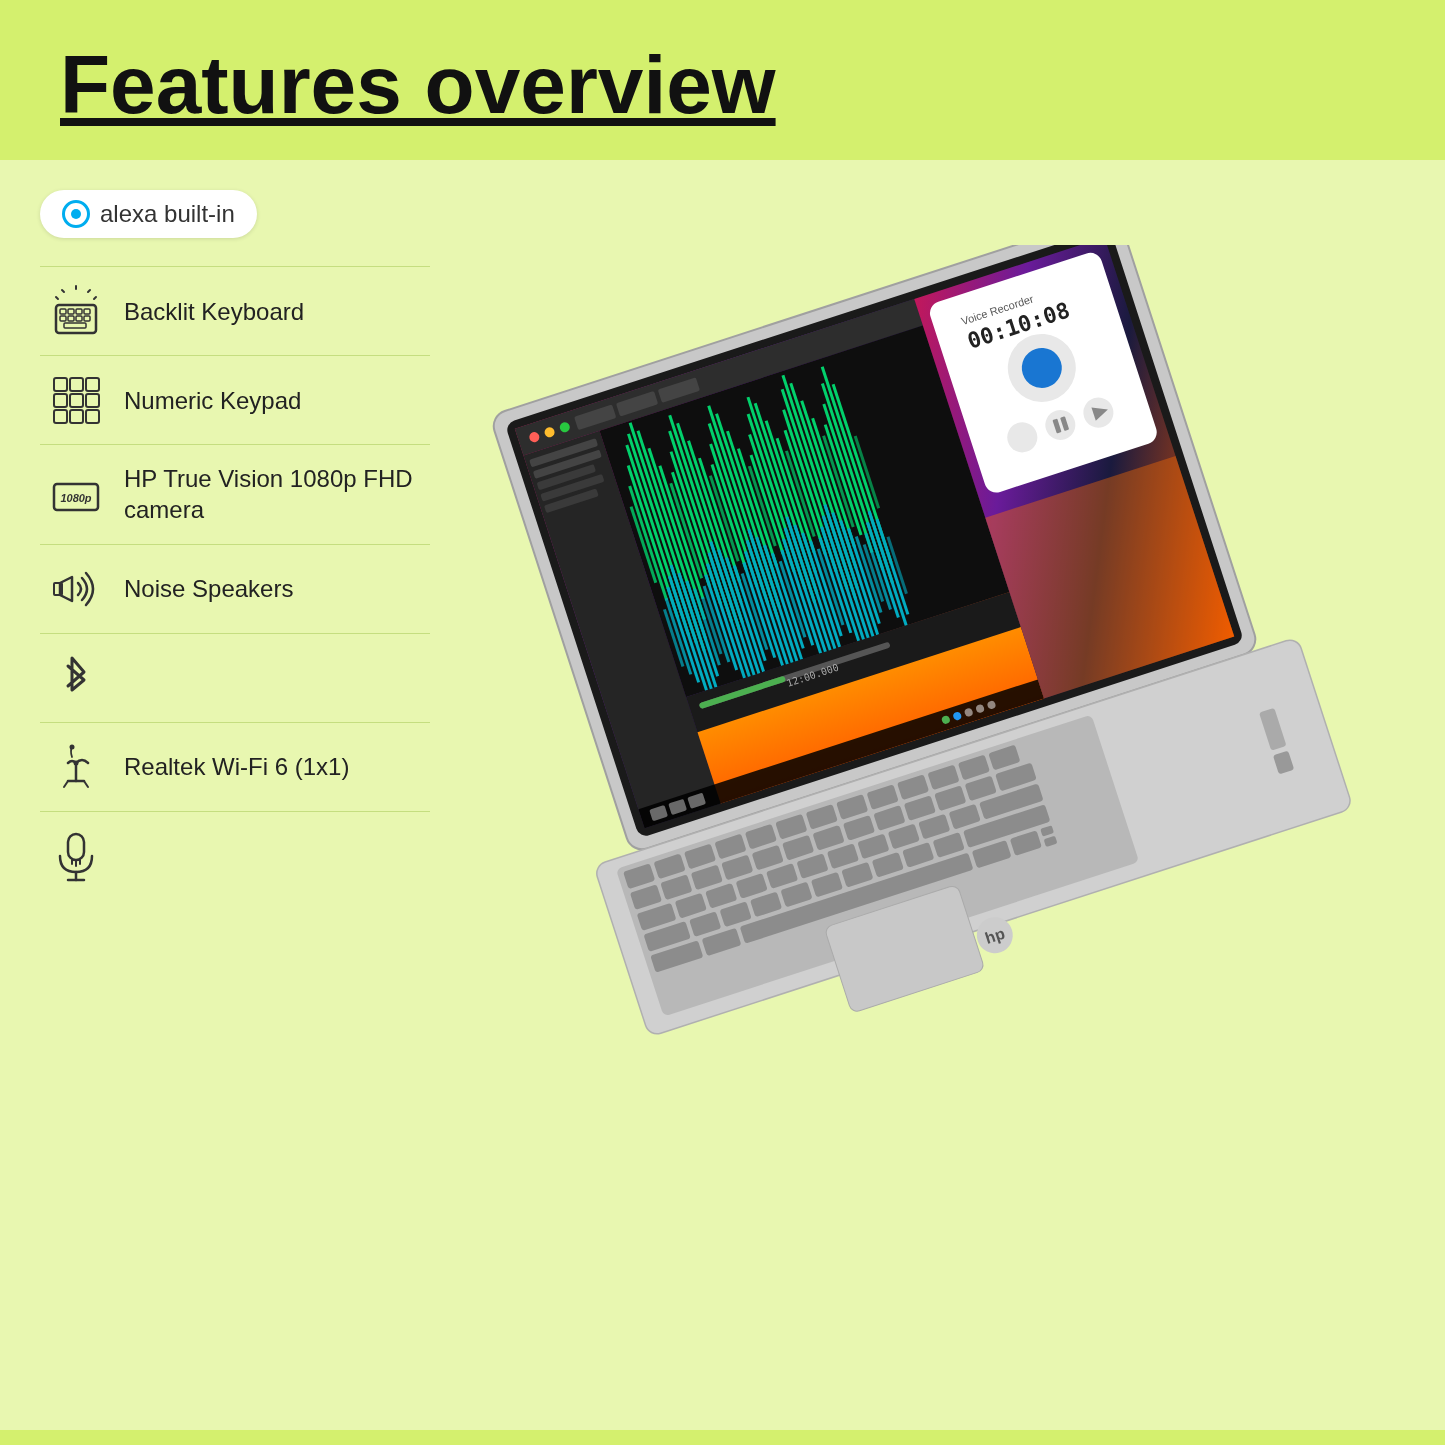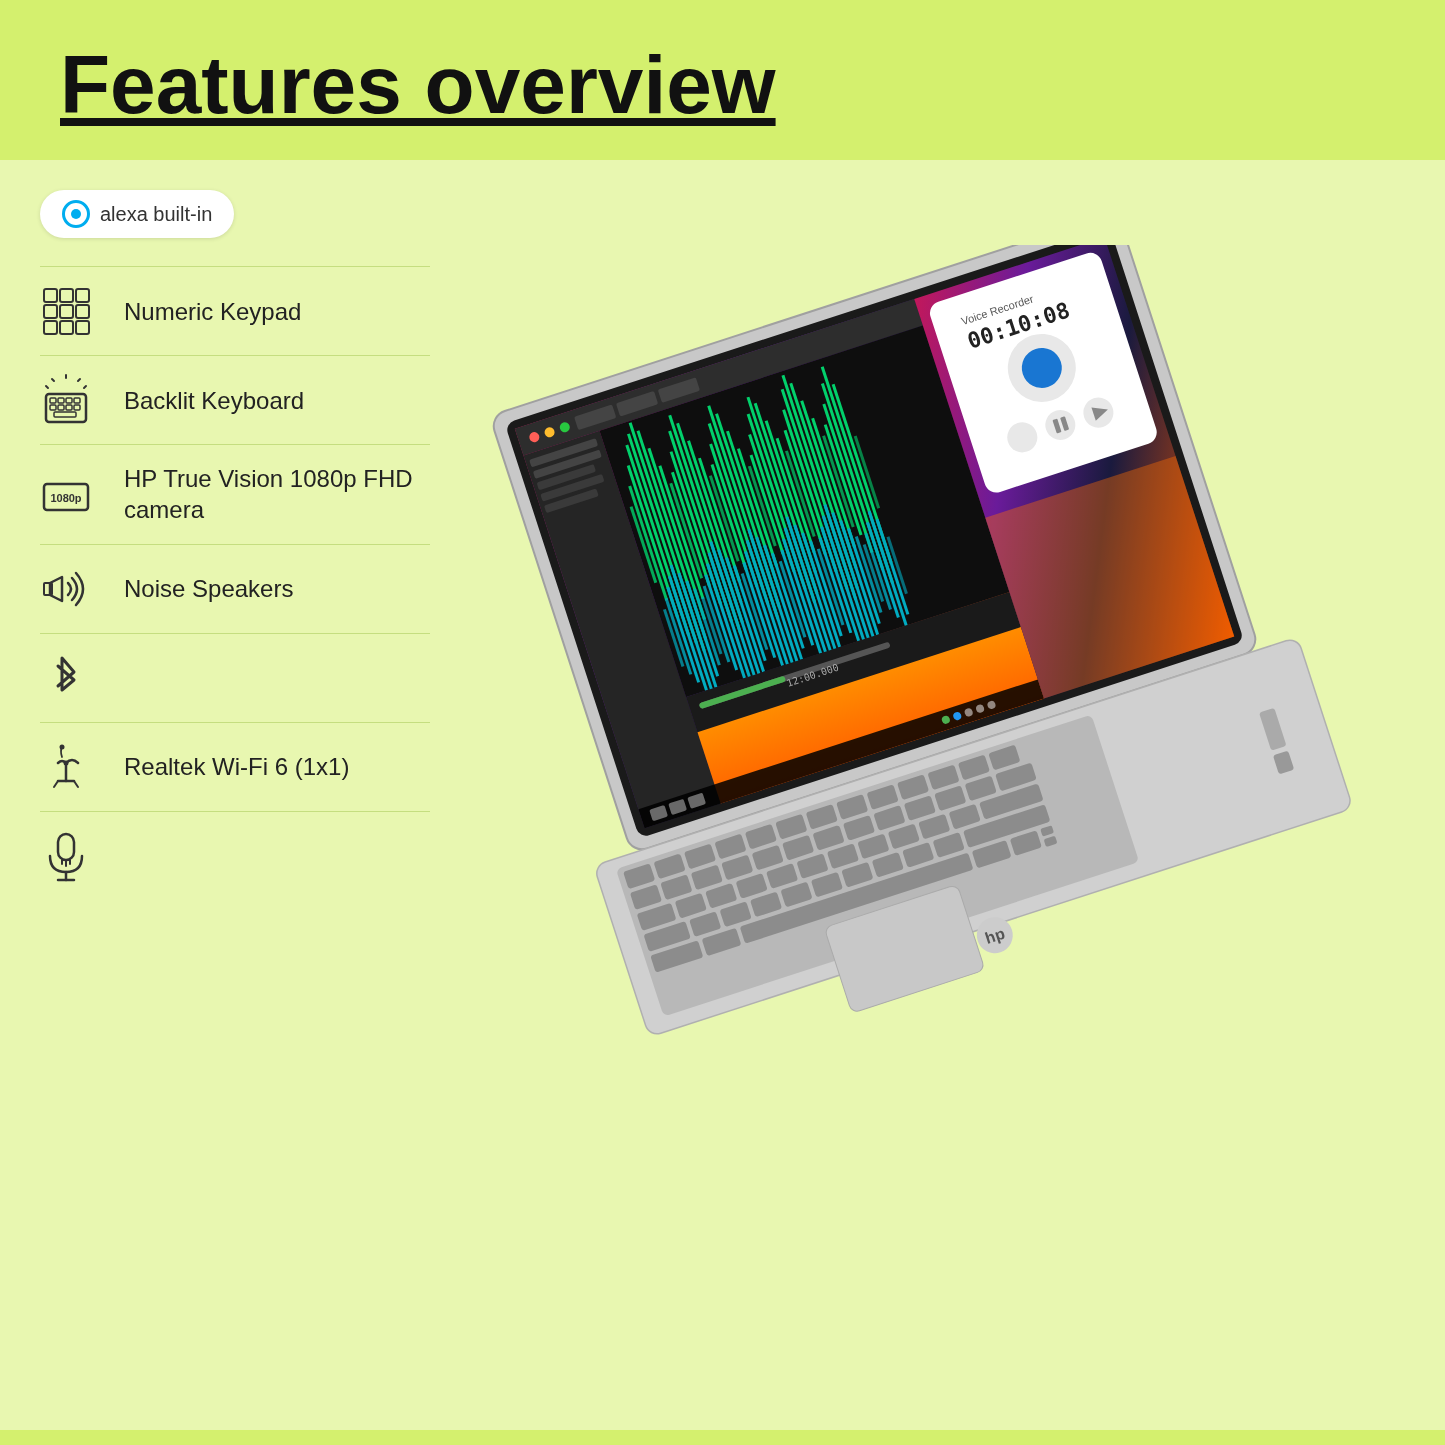--- a/index.html
+++ b/index.html
@@ -63,39 +63,40 @@
 
     .alexa-ring::after {
       content: '';
       width: 10px;
       height: 10px;
       background: #00adef;
       border-radius: 50%;
     }
 
     .alexa-text {
-      font-size: 20px;
+      font-size: 24px;
       color: #333;
       font-weight: 400;
     }
 
     .feature-item {
       display: flex;
       align-items: center;
       gap: 22px;
       padding: 18px 0;
       border-top: 1.5px solid #c5de80;
     }
 
     .feature-icon {
       width: 62px;
       min-width: 62px;
       display: flex;
       align-items: center;
-      justify-content: flex-start;
+      justify-content: flex-end;
+      font-style: italic;
     }
 
     .feature-label {
       font-size: 24px;
       color: #222;
       line-height: 1.3;
       font-weight: 400;
     }
 
     .laptop-panel {
@@ -120,65 +121,65 @@
   <h1 class="header-title">Features overview</h1>
 </div>
 
 <div class="main-content">
 
   <div class="features-panel">
 
     <div class="alexa-badge">
       <div class="alexa-ring"></div>
       <span class="alexa-text">alexa built-in</span>
+    </div>
+
+    <div class="feature-item">
+      <div class="feature-icon">
+        <svg class="feature-svg" viewBox="0 0 52 52" fill="none" xmlns="http://www.w3.org/2000/svg">
+
+          <line x1="26" y1="4" x2="26" y2="1" stroke="#333" stroke-width="2" stroke-linecap="round"></line>
+          <line x1="14" y1="7" x2="12" y2="5" stroke="#333" stroke-width="2" stroke-linecap="round"></line>
+          <line x1="38" y1="7" x2="40" y2="5" stroke="#333" stroke-width="2" stroke-linecap="round"></line>
+          <line x1="8" y1="14" x2="6" y2="12" stroke="#333" stroke-width="2" stroke-linecap="round"></line>
+          <line x1="44" y1="14" x2="46" y2="12" stroke="#333" stroke-width="2" stroke-linecap="round"></line>
+
+          <rect x="6" y="20" width="40" height="28" rx="3" stroke="#333" stroke-width="2.5" fill="none"></rect>
+
+          <rect x="10" y="24" width="6" height="5" rx="1" stroke="#333" stroke-width="1.5" fill="none"></rect>
+          <rect x="18" y="24" width="6" height="5" rx="1" stroke="#333" stroke-width="1.5" fill="none"></rect>
+          <rect x="26" y="24" width="6" height="5" rx="1" stroke="#333" stroke-width="1.5" fill="none"></rect>
+          <rect x="34" y="24" width="6" height="5" rx="1" stroke="#333" stroke-width="1.5" fill="none"></rect>
+
+          <rect x="10" y="31" width="6" height="5" rx="1" stroke="#333" stroke-width="1.5" fill="none"></rect>
+          <rect x="18" y="31" width="6" height="5" rx="1" stroke="#333" stroke-width="1.5" fill="none"></rect>
+          <rect x="26" y="31" width="6" height="5" rx="1" stroke="#333" stroke-width="1.5" fill="none"></rect>
+          <rect x="34" y="31" width="6" height="5" rx="1" stroke="#333" stroke-width="1.5" fill="none"></rect>
+
+          <rect x="14" y="38" width="22" height="5" rx="1" stroke="#333" stroke-width="1.5" fill="none"></rect>
+        </svg>
+      </div>
+      <span class="feature-label">Backlit Keyboard</span>
     </div>
 
     <div class="feature-item">
       <div class="feature-icon">
         <svg class="feature-svg" viewBox="0 0 52 52" fill="none" xmlns="http://www.w3.org/2000/svg">
           <rect x="4" y="4" width="13" height="13" rx="2" stroke="#333" stroke-width="2" fill="none"></rect>
           <rect x="20" y="4" width="13" height="13" rx="2" stroke="#333" stroke-width="2" fill="none"></rect>
           <rect x="36" y="4" width="13" height="13" rx="2" stroke="#333" stroke-width="2" fill="none"></rect>
           <rect x="4" y="20" width="13" height="13" rx="2" stroke="#333" stroke-width="2" fill="none"></rect>
           <rect x="20" y="20" width="13" height="13" rx="2" stroke="#333" stroke-width="2" fill="none"></rect>
           <rect x="36" y="20" width="13" height="13" rx="2" stroke="#333" stroke-width="2" fill="none"></rect>
           <rect x="4" y="36" width="13" height="13" rx="2" stroke="#333" stroke-width="2" fill="none"></rect>
           <rect x="20" y="36" width="13" height="13" rx="2" stroke="#333" stroke-width="2" fill="none"></rect>
           <rect x="36" y="36" width="13" height="13" rx="2" stroke="#333" stroke-width="2" fill="none"></rect>
         </svg>
       </div>
       <span class="feature-label">Numeric Keypad</span>
-    </div>
-
-    <div class="feature-item">
-      <div class="feature-icon">
-        <svg class="feature-svg" viewBox="0 0 52 52" fill="none" xmlns="http://www.w3.org/2000/svg">
-
-          <line x1="26" y1="4" x2="26" y2="1" stroke="#333" stroke-width="2" stroke-linecap="round"></line>
-          <line x1="14" y1="7" x2="12" y2="5" stroke="#333" stroke-width="2" stroke-linecap="round"></line>
-          <line x1="38" y1="7" x2="40" y2="5" stroke="#333" stroke-width="2" stroke-linecap="round"></line>
-          <line x1="8" y1="14" x2="6" y2="12" stroke="#333" stroke-width="2" stroke-linecap="round"></line>
-          <line x1="44" y1="14" x2="46" y2="12" stroke="#333" stroke-width="2" stroke-linecap="round"></line>
-
-          <rect x="6" y="20" width="40" height="28" rx="3" stroke="#333" stroke-width="2.5" fill="none"></rect>
-
-          <rect x="10" y="24" width="6" height="5" rx="1" stroke="#333" stroke-width="1.5" fill="none"></rect>
-          <rect x="18" y="24" width="6" height="5" rx="1" stroke="#333" stroke-width="1.5" fill="none"></rect>
-          <rect x="26" y="24" width="6" height="5" rx="1" stroke="#333" stroke-width="1.5" fill="none"></rect>
-          <rect x="34" y="24" width="6" height="5" rx="1" stroke="#333" stroke-width="1.5" fill="none"></rect>
-
-          <rect x="10" y="31" width="6" height="5" rx="1" stroke="#333" stroke-width="1.5" fill="none"></rect>
-          <rect x="18" y="31" width="6" height="5" rx="1" stroke="#333" stroke-width="1.5" fill="none"></rect>
-          <rect x="26" y="31" width="6" height="5" rx="1" stroke="#333" stroke-width="1.5" fill="none"></rect>
-          <rect x="34" y="31" width="6" height="5" rx="1" stroke="#333" stroke-width="1.5" fill="none"></rect>
-
-          <rect x="14" y="38" width="22" height="5" rx="1" stroke="#333" stroke-width="1.5" fill="none"></rect>
-        </svg>
-      </div>
-      <span class="feature-label">Backlit Keyboard</span>
     </div>
 
     <div class="feature-item">
       <div class="feature-icon">
         <svg class="feature-svg" viewBox="0 0 52 52" fill="none" xmlns="http://www.w3.org/2000/svg">
           <rect x="4" y="16" width="44" height="26" rx="3" stroke="#333" stroke-width="2.5" fill="none"></rect>
           <text x="26" y="34" text-anchor="middle" font-size="11" font-weight="bold" fill="#333">1080p</text>
         </svg>
       </div>
       <span class="feature-label">HP True Vision

